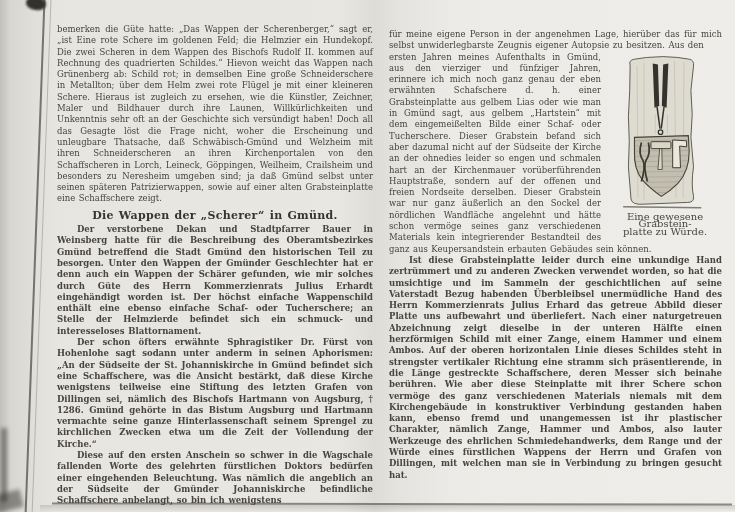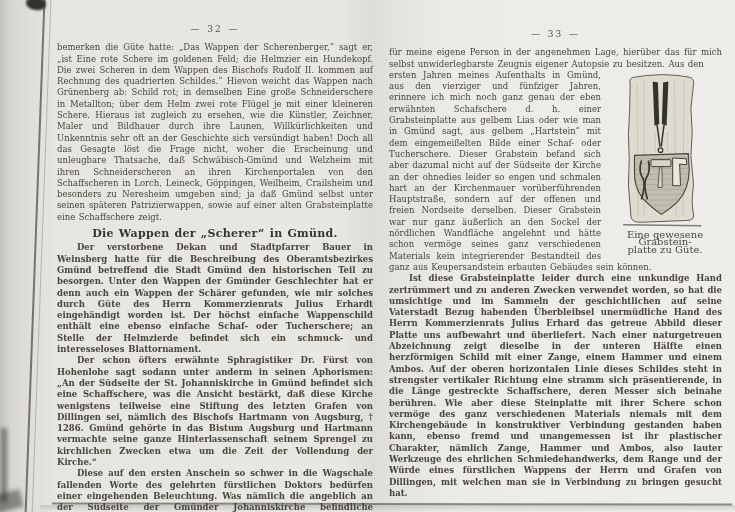--- a/index.html
+++ b/index.html
@@ -54,30 +54,28 @@
 
   <div class="edge-line-1"></div>
   <div class="edge-line-2"></div>
   <div class="corner-blotch"></div>
   <div class="edge-smudge"></div>
   <div class="corner-smudge-bottom"></div>
   <div class="bottom-rule"></div>
   <div class="bottom-glow"></div>
 
   <div class="page page-left">
-    <div class="pagenum">— 32 —</div>
     <p class="para">bemerken die Güte hatte: „Das Wappen der Scherenberger,“ sagt er, „ist Eine rote Schere im goldenen Feld; die Helmzier ein Hundekopf. Die zwei Scheren in dem Wappen des Bischofs Rudolf II. kommen auf Rechnung des quadrierten Schildes.“  Hievon weicht das Wappen nach Grünenberg ab: Schild rot; in demselben Eine große Schneiderschere in Metallton; über dem Helm zwei rote Flügel je mit einer kleineren Schere.  Hieraus ist zugleich zu ersehen, wie die Künstler, Zeichner, Maler und Bildhauer durch ihre Launen, Willkürlichkeiten und Unkenntnis sehr oft an der Geschichte sich versündigt haben! Doch all das Gesagte löst die Frage nicht, woher die Erscheinung und unleugbare Thatsache, daß Schwäbisch-Gmünd und Welzheim mit ihren Schneiderscheren an ihren Kirchenportalen von den Schaffscheren in Lorch, Leineck, Göppingen, Weilheim, Crailsheim und besonders zu Neresheim umgeben sind; ja daß Gmünd selbst unter seinen späteren Patrizierwappen, sowie auf einer alten Grabsteinplatte eine Schaffschere zeigt.</p>
     <div class="heading">Die Wappen der „Scherer“ in Gmünd.</div>
     <p class="para indent">Der verstorbene Dekan und Stadtpfarrer Bauer in Weinsberg hatte für die Beschreibung des Oberamtsbezirkes Gmünd betreffend die Stadt Gmünd den historischen Teil zu besorgen.  Unter den Wappen der Gmünder Geschlechter hat er denn auch ein Wappen der Schärer gefunden, wie mir solches durch Güte des Herrn Kommerzienrats Julius Erhardt eingehändigt worden ist.  Der höchst einfache Wappenschild enthält eine ebenso einfache Schaf- oder Tucherschere; an Stelle der Helmzierde befindet sich ein schmuck- und interesseloses Blattornament.</p>
     <p class="para indent">Der schon öfters erwähnte Sphragistiker Dr. Fürst von Hohenlohe sagt sodann unter anderm in seinen Aphorismen: „An der Südseite der St. Johanniskirche in Gmünd befindet sich eine Schaffschere, was die Ansicht bestärkt, daß diese Kirche wenigstens teilweise eine Stiftung des letzten Grafen von Dillingen sei, nämlich des Bischofs Hartmann von Augsburg, † 1286.  Gmünd gehörte in das Bistum Augsburg und Hartmann vermachte seine ganze Hinterlassenschaft seinem Sprengel zu kirchlichen Zwecken etwa um die Zeit der Vollendung der Kirche.“</p>
     <p class="para indent">Diese auf den ersten Anschein so schwer in die Wagschale fallenden Worte des gelehrten fürstlichen Doktors bedürfen einer eingehenden Beleuchtung.  Was nämlich die angeblich an der Südseite der Gmünder Johanniskirche befindliche Schaffschere anbelangt, so bin ich wenigstens</p>
   </div>
 
   <div class="page page-right">
-    <div class="pagenum">— 33 —</div>
 
     <p class="para">für meine eigene Person in der angenehmen Lage, hierüber das für mich selbst unwiderlegbarste Zeugnis eigener Autopsie zu besitzen.  Aus den</p>
 
     <div class="para">
       <div class="figure">
         <svg width="112" height="158" viewBox="0 0 112 182" xmlns="http://www.w3.org/2000/svg">
 
           <path d="M17,13 Q15,7 22,6 L36,4 Q56,2 72,4 L85,6 Q91,7 90,14 L87,42 Q90,70 87,96 L90,130 Q87,150 90,164 Q91,171 83,171 L32,173 Q19,174 18,167 L15,130 Q17,100 15,72 Q17,42 17,13 Z" fill="#dedbd1" stroke="#5a574d" stroke-width="1.1"></path>
 
           <path d="M25,14 L26,166 M33,10 L33,168 M68,8 L70,166 M79,9 L78,166 M46,70 L46,92 M60,70 L60,92" stroke="#b8b4a6" stroke-width="0.7" fill="none" opacity="0.85"></path>
@@ -103,21 +101,21 @@
 
           <rect x="41" y="101" width="23" height="8" rx="1" fill="#d9d6c8" stroke="#3a382f" stroke-width="1.1"></rect>
           <path d="M51,109 L49,133 L54,133 L53.5,109 Z" fill="#d9d6c8" stroke="#3a382f" stroke-width="0.9"></path>
 
           <path d="M66,99 L82,100 L82,107 L74,106 L75,131 L66,131 Z" fill="#ebe8da" stroke="#3a382f" stroke-width="1.1"></path>
 
           <path d="M9,176 L99,177" stroke="#514e45" stroke-width="1.7" opacity="0.7"></path>
         </svg>
         <div class="fig-caption">
           <span>Eine gewesene Grabstein-</span><br>
-          <span>platte zu Güte.</span>
+          <span>platte zu Würde.</span>
         </div>
       </div>
       <span>ersten Jahren meines Aufenthalts in Gmünd, aus den vierziger und fünfziger Jahren, erinnere ich mich noch ganz genau der eben erwähnten Schafschere d. h. einer Grabsteinplatte aus gelbem Lias oder wie man in Gmünd sagt, aus gelbem „Hartstein“ mit dem eingemeißelten Bilde einer Schaf- oder Tucherschere.  Dieser Grabstein befand sich aber dazumal nicht auf der Südseite der Kirche an der ohnedies leider so engen und schmalen hart an der Kirchenmauer vorüberführenden Hauptstraße, sondern auf der offenen und freien Nordseite derselben.  Dieser Grabstein war nur ganz äußerlich an den Sockel der nördlichen Wandfläche angelehnt und hätte schon vermöge seines ganz verschiedenen Materials kein integrierender Bestandteil des ganz aus Keupersandstein erbauten Gebäudes sein können.</span>
     </div>
 
     <p class="para indent">Ist diese Grabsteinplatte leider durch eine unkundige Hand zertrümmert und zu anderen Zwecken verwendet worden, so hat die umsichtige und im Sammeln der geschichtlichen auf seine Vaterstadt Bezug habenden Überbleibsel unermüdliche Hand des Herrn Kommerzienrats Julius Erhard das getreue Abbild dieser Platte uns aufbewahrt und überliefert. Nach einer naturgetreuen Abzeichnung zeigt dieselbe in der unteren Hälfte einen herzförmigen Schild mit einer Zange, einem Hammer und einem Ambos.  Auf der oberen horizontalen Linie dieses Schildes steht in strengster vertikaler Richtung eine stramm sich präsentierende, in die Länge gestreckte Schaffschere, deren Messer sich beinahe berühren.  Wie aber diese Steinplatte mit ihrer Schere schon vermöge des ganz verschiedenen Materials niemals mit dem Kirchengebäude in konstruktiver Verbindung gestanden haben kann, ebenso fremd und unangemessen ist ihr plastischer Charakter, nämlich Zange, Hammer und Ambos, also lauter Werkzeuge des ehrlichen Schmiedehandwerks, dem Range und der Würde eines fürstlichen Wappens der Herrn und Grafen von Dillingen, mit welchen man sie in Verbindung zu bringen gesucht hat.</p>
 
   </div>
 
 </div>

